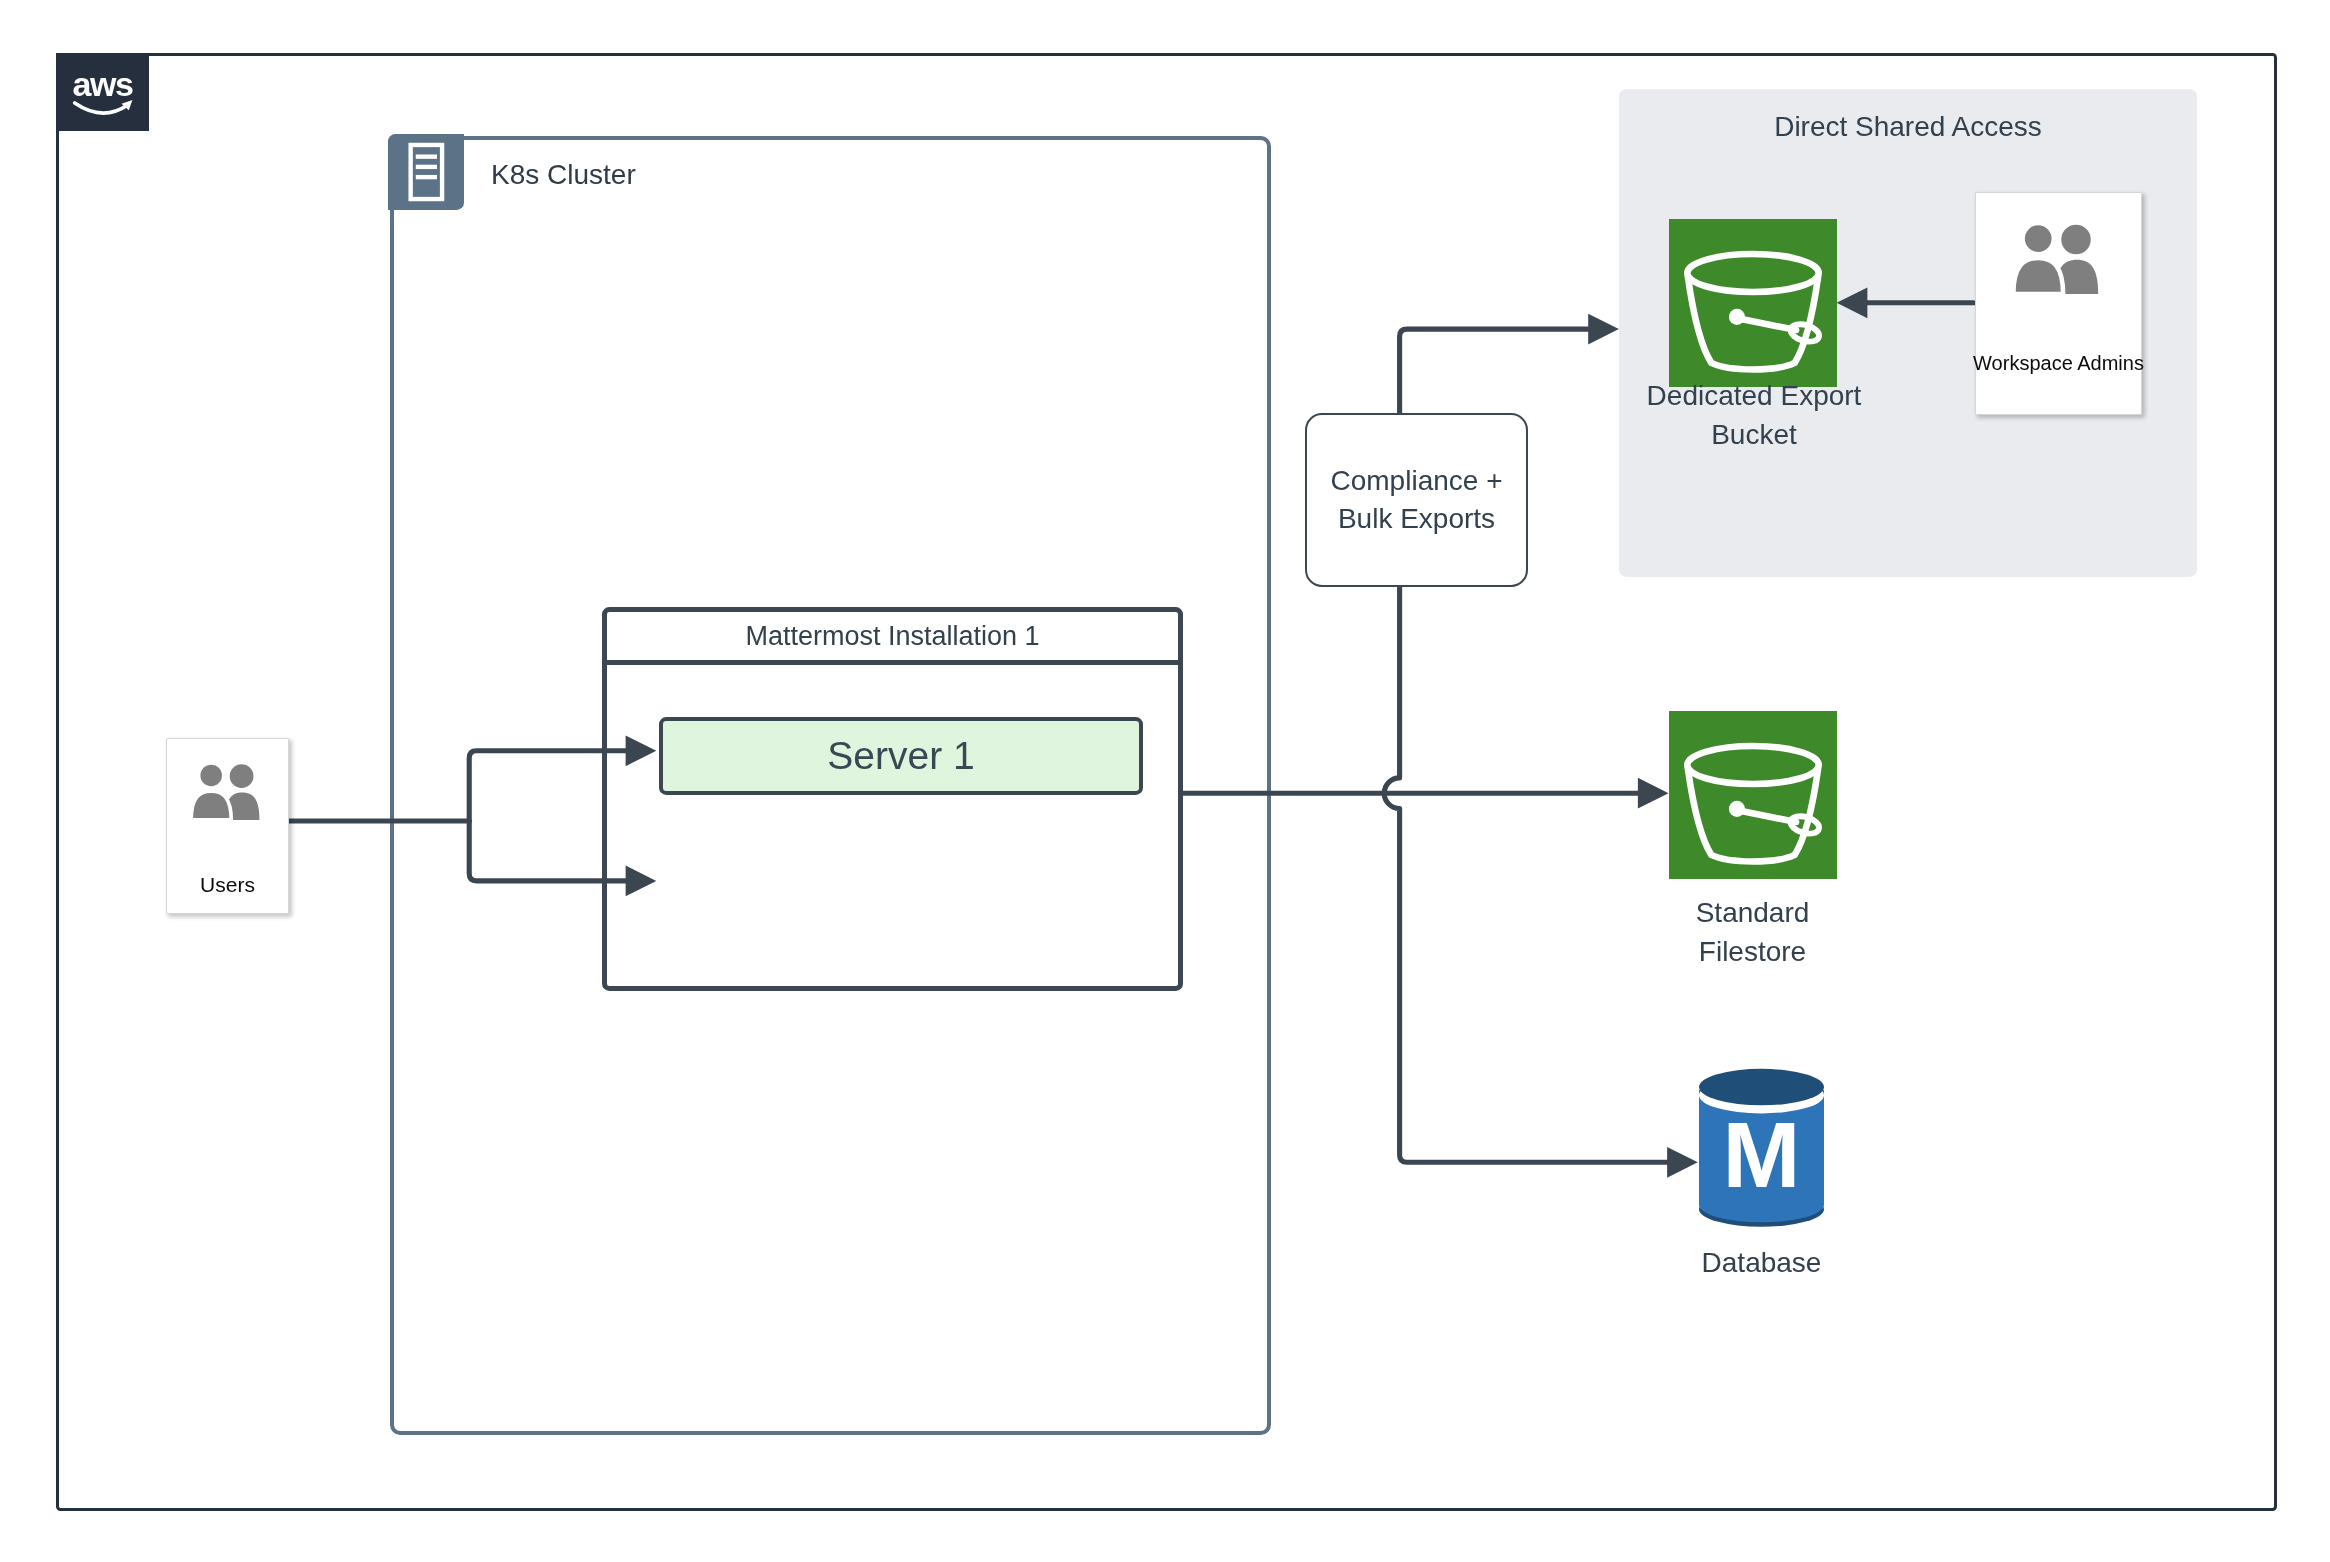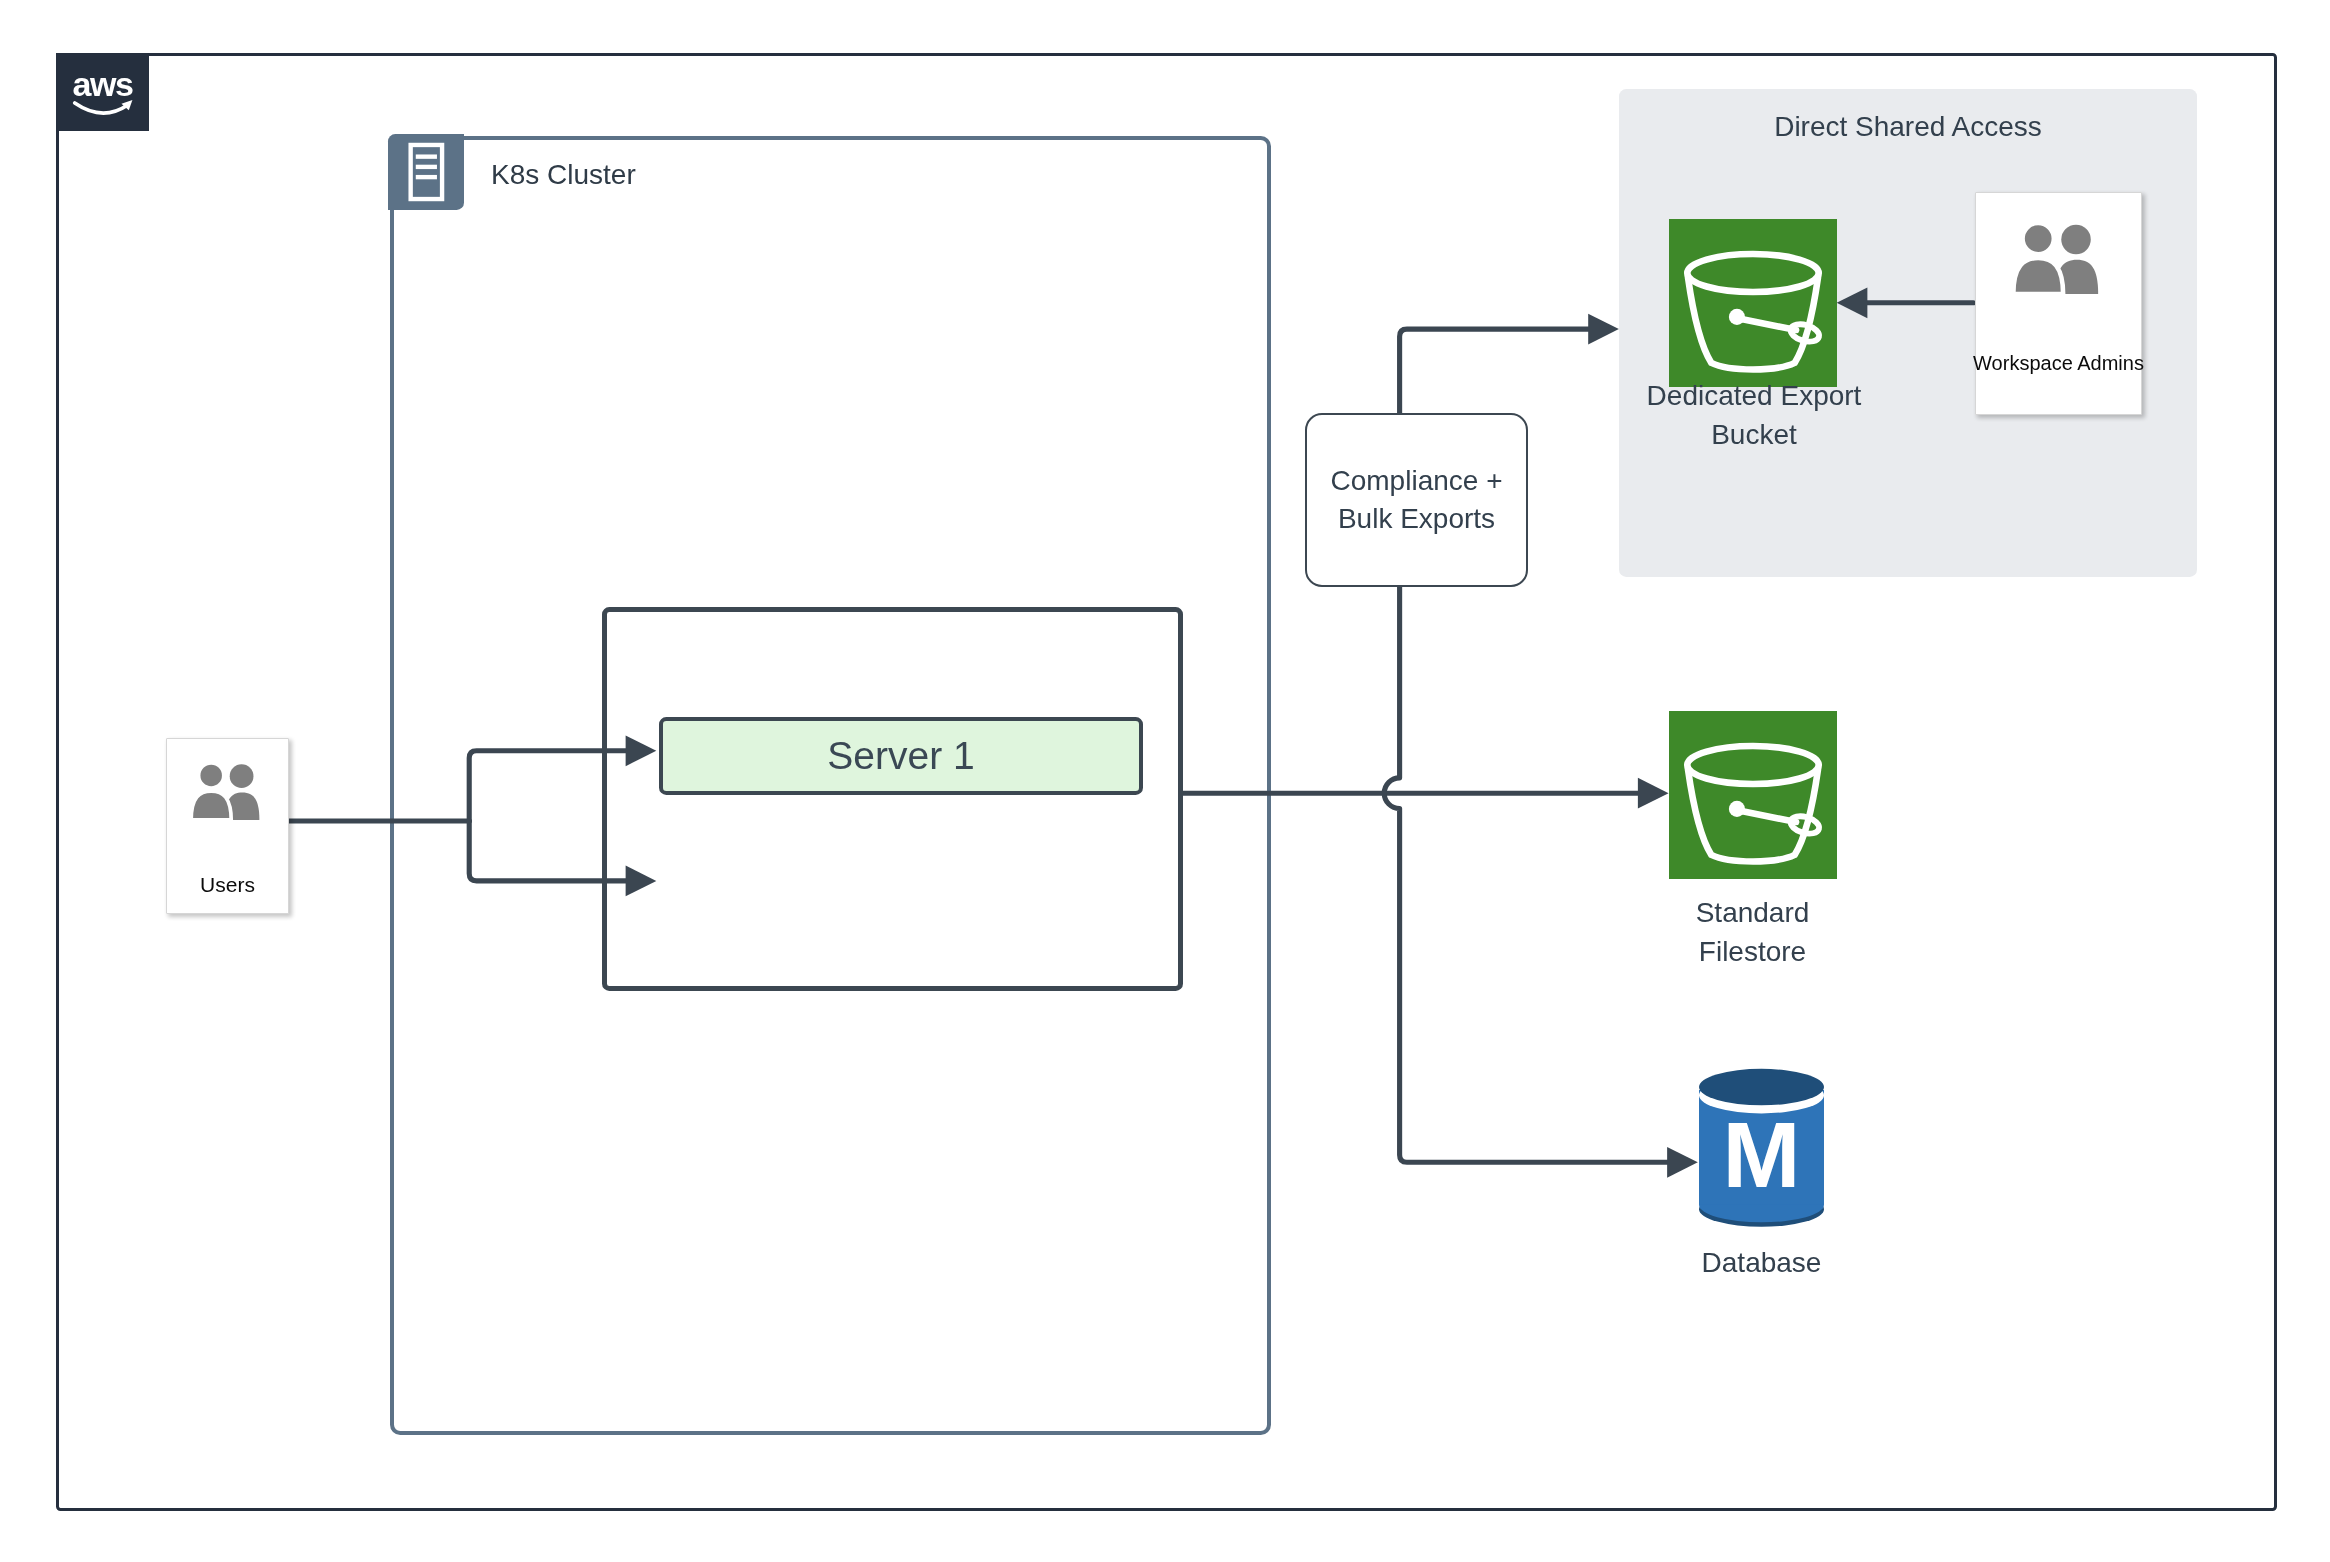--- a/index.html
+++ b/index.html
@@ -142,20 +142,21 @@
   <svg width="76" height="76" viewBox="0 0 104 104">
     <rect x="31" y="15" width="43" height="74" fill="none" stroke="#fff" stroke-width="6"></rect>
     <line x1="38" y1="31" x2="67" y2="31" stroke="#fff" stroke-width="6"></line>
     <line x1="38" y1="45" x2="67" y2="45" stroke="#fff" stroke-width="6"></line>
     <line x1="38" y1="59" x2="67" y2="59" stroke="#fff" stroke-width="6"></line>
   </svg>
 </div>
 <div class="abs" id="k8s-label">K8s Cluster</div>
 
 <div class="abs" id="mm-box">
+  <div id="mm-title">Mattermost Installation 1</div>
   <div class="server-box" id="server-1">Server 1</div>
 </div>
 
 <div class="abs white-card" id="users-card">
   <span class="icon-wrap">
     <svg width="89" height="67" viewBox="0 0 120 90">
       <g fill="#7F7F7F">
         <circle cx="79" cy="19" r="16"></circle>
         <path d="M57 78 C57 50 65 41 80 41 C95 41 103 50 103 78 Z"></path>
         <circle cx="38" cy="18" r="17" stroke="#fff" stroke-width="5"></circle>

